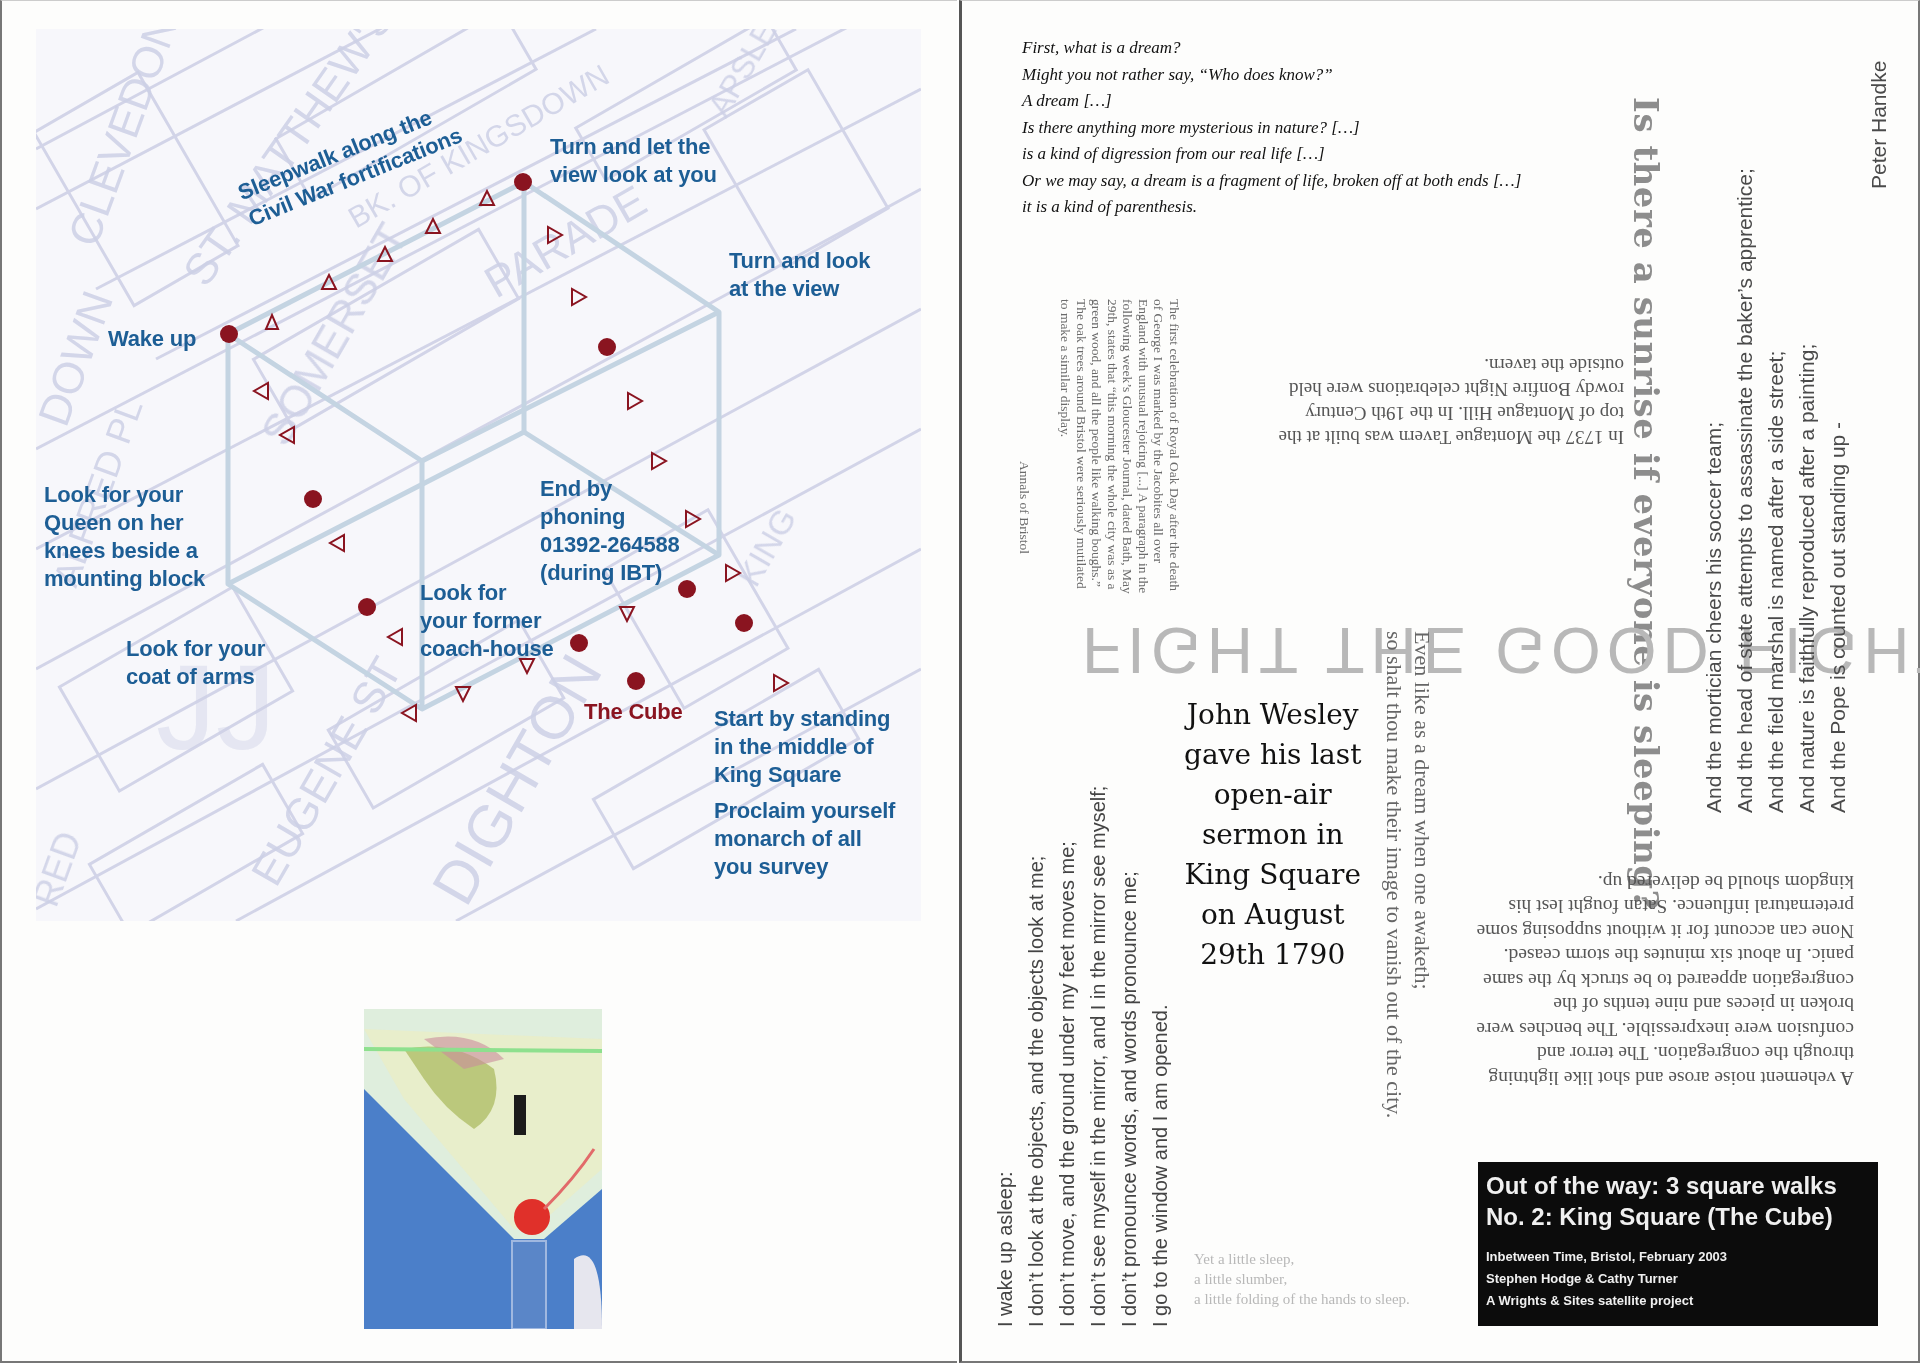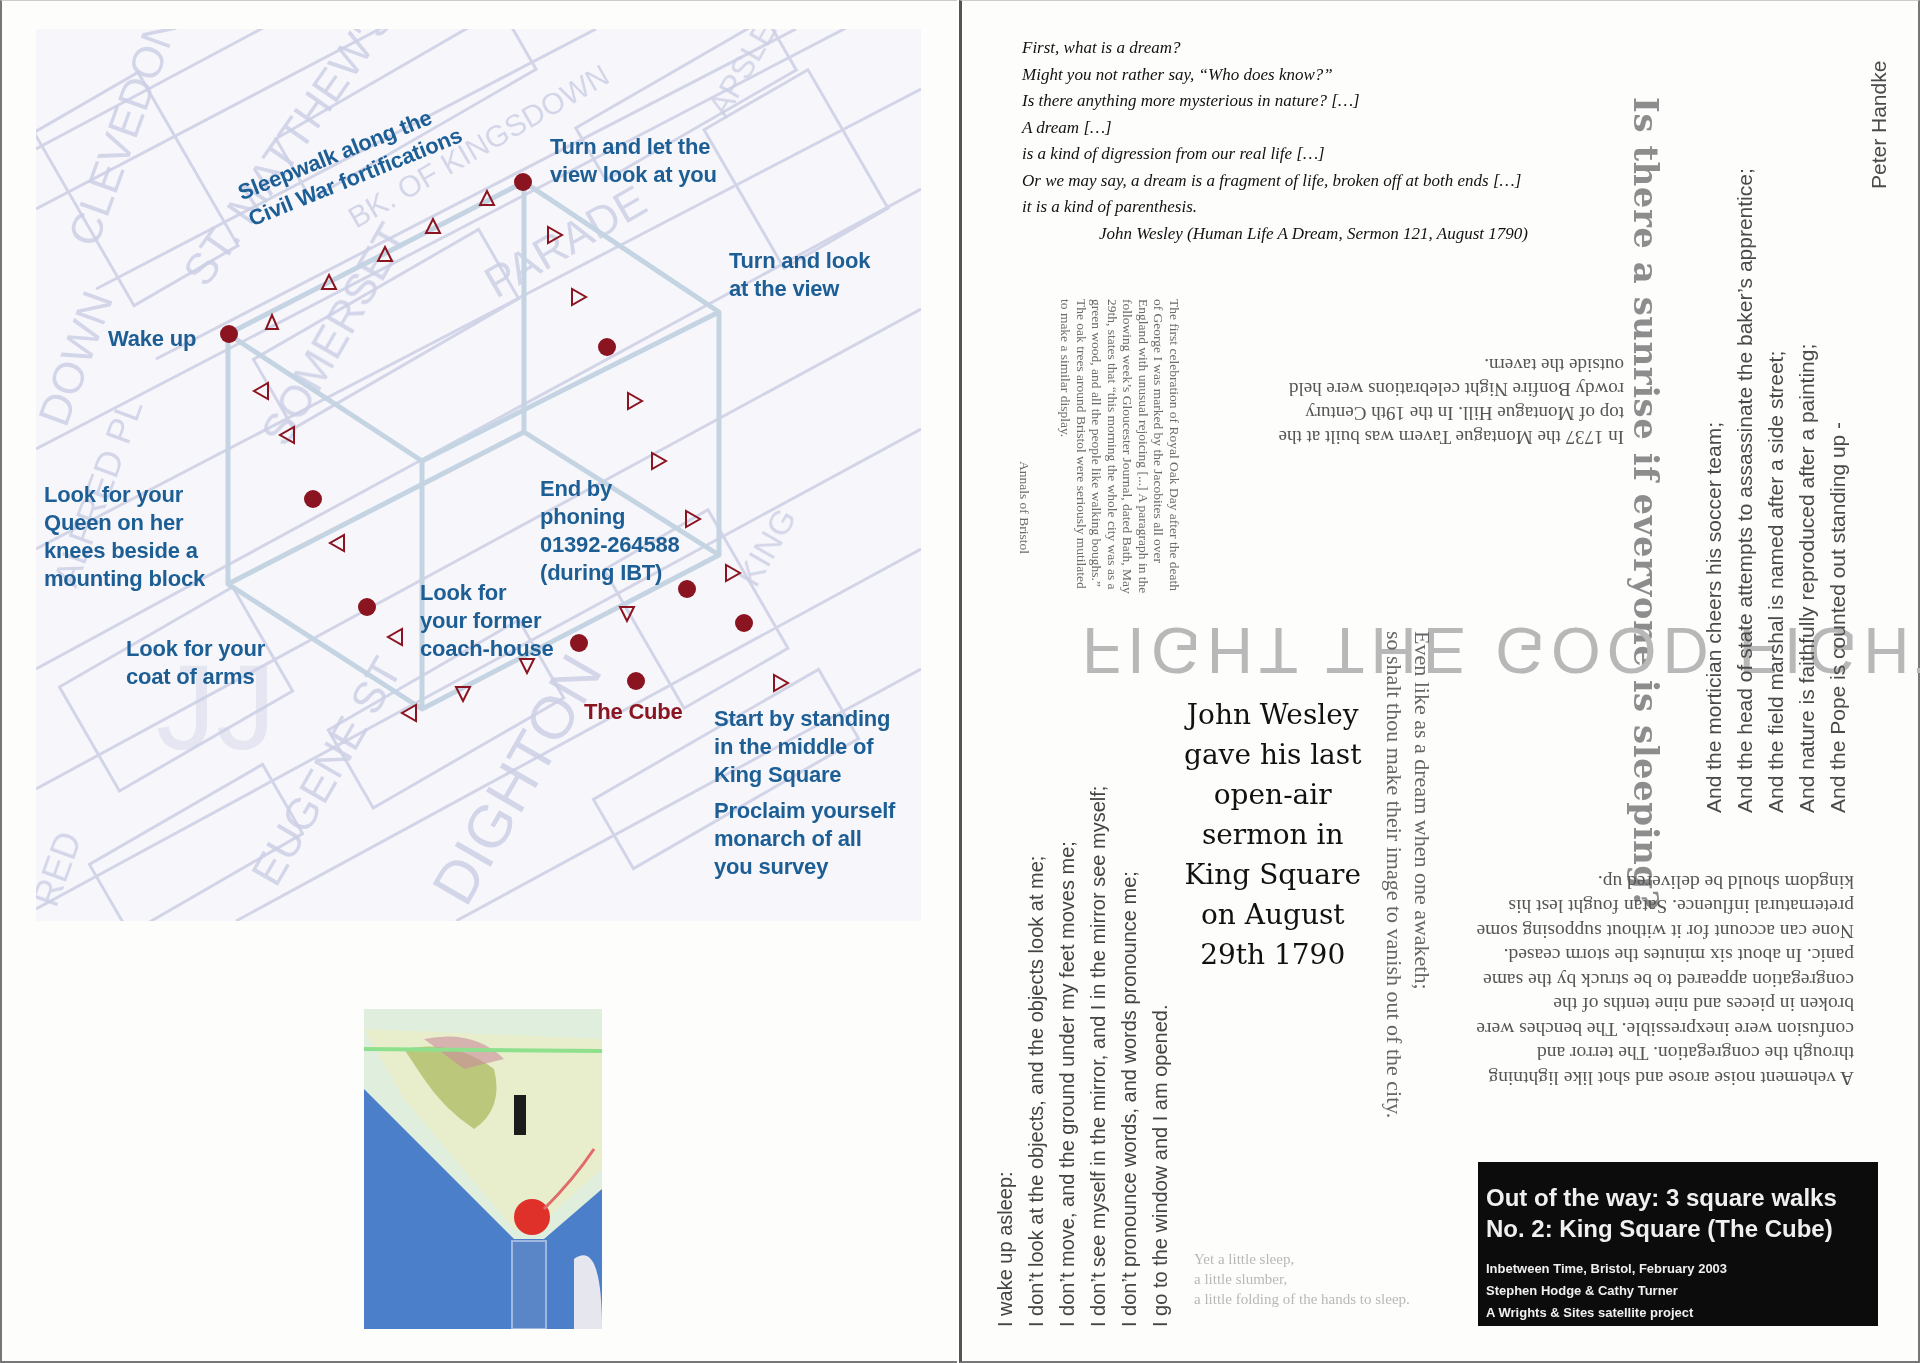--- a/index.html
+++ b/index.html
@@ -13,21 +13,21 @@
   .walk-label.red{color:#8a1420;}
   .photo{position:absolute;left:362px;top:1008px;width:238px;height:320px;overflow:hidden;}
   .abs{position:absolute;}
   .serif-it{font-family:Liberation Serif, serif;font-style:italic;color:#111;margin-left:8px;}
   .quote-line{font-size:17px;line-height:26.5px;white-space:nowrap;}
   .rot90{transform-origin:0 0;transform:rotate(90deg);}
   .rot-90{transform-origin:0 0;transform:rotate(-90deg);}
   .rot180{transform:rotate(180deg);}
   .gray-serif{font-family:"Liberation Serif","DejaVu Serif",serif;color:#666;}
   .gray-sans{font-family:"Liberation Sans",sans-serif;color:#555;}
-  .black-box{position:absolute;left:1478px;top:1162px;width:400px;height:164px;background:#0c0c0c;color:#f0f0f0;padding:20px 8px;box-sizing:border-box;font-family:"Liberation Sans",sans-serif;}
+  .black-box{position:absolute;left:1478px;top:1162px;width:400px;height:164px;background:#0c0c0c;color:#f0f0f0;padding:8px 8px;box-sizing:border-box;font-family:"Liberation Sans",sans-serif;}
   .black-box .t1{font-size:24px;line-height:31px;font-weight:bold;white-space:nowrap;}
   .black-box .t2{font-size:13px;line-height:22px;font-weight:bold;white-space:nowrap;}
 </style>
 </head>
 <body>
 
 <div id="left-page" class="page">
   <div class="map-bg">
     <svg width="885" height="892" viewBox="0 0 885 892">
       <g stroke="#cfd1e6" stroke-width="3" fill="none" opacity="0.9">
@@ -160,26 +160,25 @@
       <path d="M210 250 Q238 230 238 320 L210 320 Z" fill="#e6e6ee"></path>
     </svg>
   </div>
 </div>
 
 <div id="right-page" class="page">
 
   <div class="abs" style="left:52px;top:34px;">
     <div class="serif-it quote-line">First, what is a dream?</div>
     <div class="serif-it quote-line">Might you not rather say, “Who does know?”</div>
+    <div class="serif-it quote-line">A dream […]</div>
     <div class="serif-it quote-line">Is there anything more mysterious in nature? […]</div>
-    <div class="serif-it quote-line">A dream […]</div>
     <div class="serif-it quote-line">is a kind of digression from our real life […]</div>
     <div class="serif-it quote-line">Or we may say, a dream is a fragment of life, broken off at both ends […]</div>
     <div class="serif-it quote-line">it is a kind of parenthesis.</div>
-    <div class="serif-it quote-line" style="padding-left:77px">John Wesley (Human Life A Dream, Sermon 121, August 1790)</div>
   </div>
 
   <div class="abs rot90 gray-serif" style="left:220px;top:298px;width:302px;font-size:13.5px;line-height:15.5px;color:#6a6a6a;">The first celebration of Royal Oak Day after the death of George I was marked by the Jacobites all over England with unusual rejoicing [...] A paragraph in the following week’s Gloucester Journal, dated Bath, May 29th, states that “this morning the whole city was as a green wood, and all the people like walking boughs.” The oak trees around Bristol were seriously mutilated to make a similar display.</div>
   <div class="abs rot90 gray-serif" style="left:1060px;top:460px;font-size:13.5px;color:#6a6a6a;white-space:nowrap;left:70px;">Annals of Bristol</div>
 
   <div class="abs rot180 gray-serif" style="left:314px;top:352px;width:348px;font-size:19px;line-height:24px;color:#555;text-align:left;">In 1737 the Montague Tavern was built at the top of Montague Hill. In the 19th Century rowdy Bonfire Night celebrations were held outside the tavern.</div>
 
   <div class="abs rot90" style="left:704px;top:96px;font-family:'DejaVu Serif',serif;font-weight:bold;font-size:34px;color:#8d8d8d;white-space:nowrap;letter-spacing:0.5px;">Is there a sunrise if everyone is sleeping?</div>
 
   <div class="abs" style="left:120px;top:612px;font-family:'Liberation Sans',sans-serif;font-size:64px;color:#b8b8b8;white-space:nowrap;transform:scaleY(-1);letter-spacing:6px;">FIGHT THE GOOD FIGHT</div>

